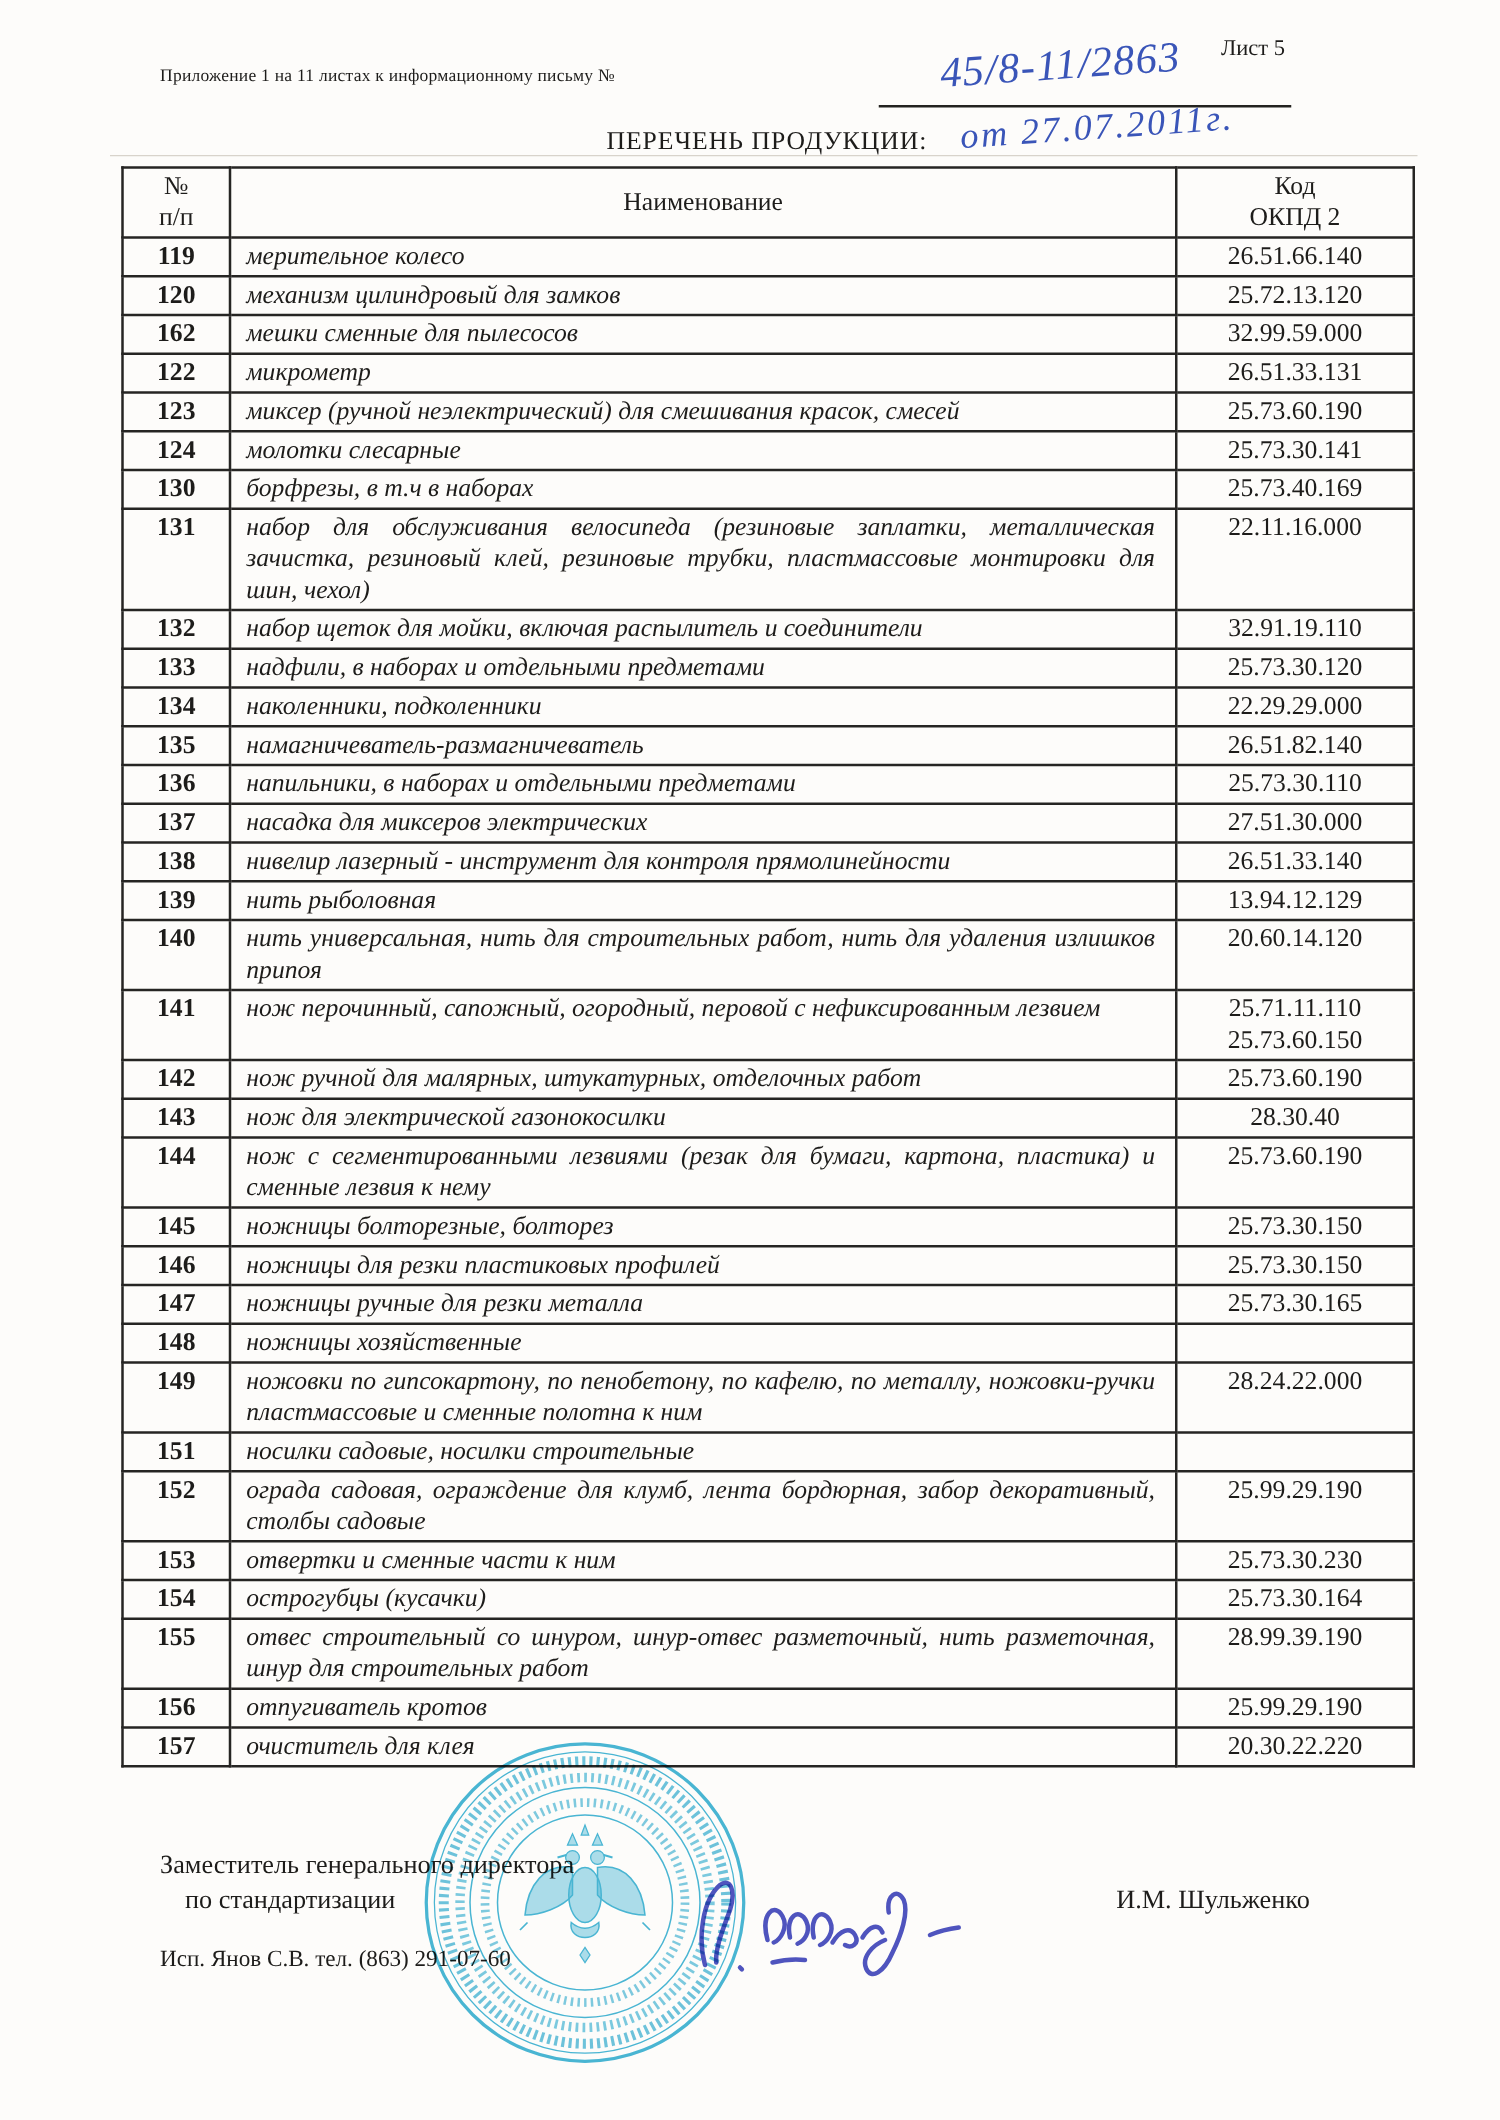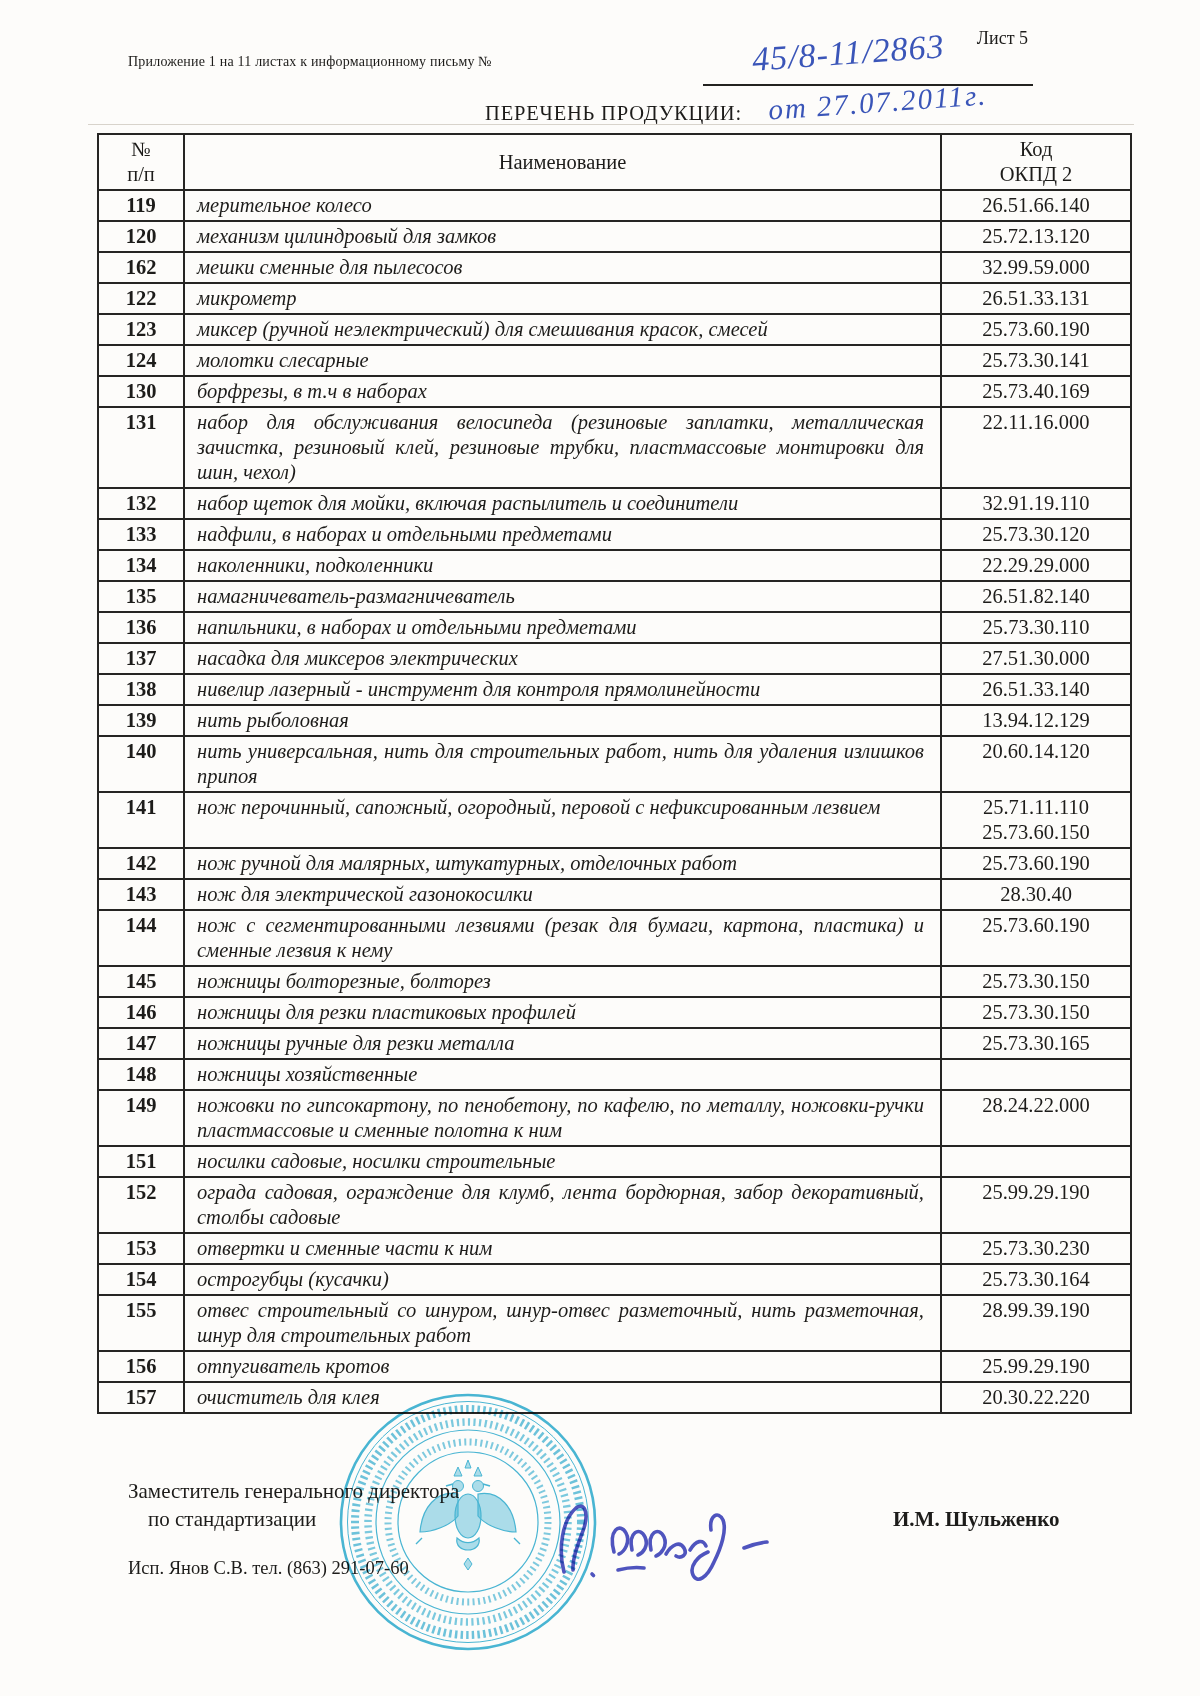--- a/index.html
+++ b/index.html
@@ -31,21 +31,21 @@
     font-weight:normal;font-size:20.5px;line-height:25px;padding:2px 2px;
     white-space:pre-line;text-align:center;vertical-align:middle;
   }
   td{font-size:20.5px;line-height:25px;padding:2px 0;vertical-align:top;}
   td.num{text-align:center;font-weight:bold;}
   td.name{text-align:justify;text-align-last:left;padding:2px 16px 2px 12px;font-style:italic;}
   td.code{text-align:center;white-space:pre-line;margin-top:12px;}
 
   .sig-title1{position:absolute;top:1479px;left:128px;font-size:21px;}
   .sig-title2{position:absolute;top:1507px;left:128px;font-size:21px;margin-left:20px;}
-  .sig-name{position:absolute;top:1507px;left:893px;font-size:21px;font-weight:bold;}
+  .sig-name{position:absolute;top:1507px;left:893px;font-size:21px;}
   .executor-line{position:absolute;top:1558px;left:128px;font-size:18.5px;}
 
   .stamp{position:absolute;left:338px;top:1392px;width:260px;height:260px;mix-blend-mode:multiply;opacity:.88;pointer-events:none;}
   .signature{position:absolute;left:548px;top:1486px;width:240px;height:110px;mix-blend-mode:multiply;pointer-events:none;}
 </style>
 </head>
 <body>
 
 <div class="sheet-label">Лист 5</div>
 <div class="appendix-line">Приложение 1 на 11 листах к информационному письму №</div>

